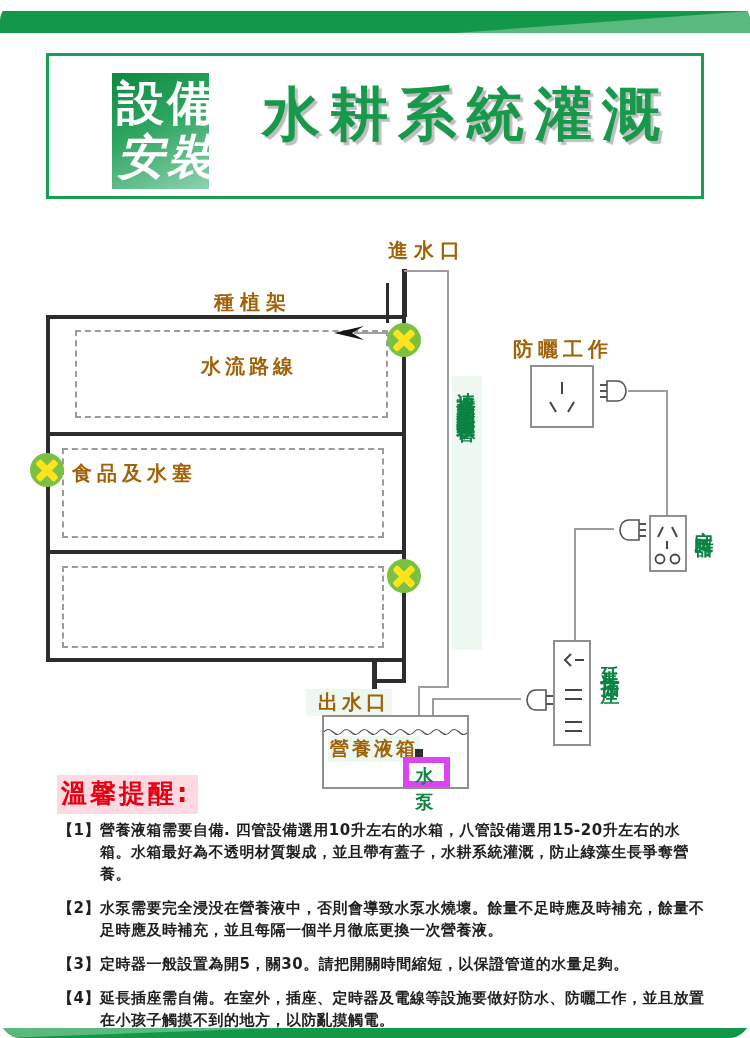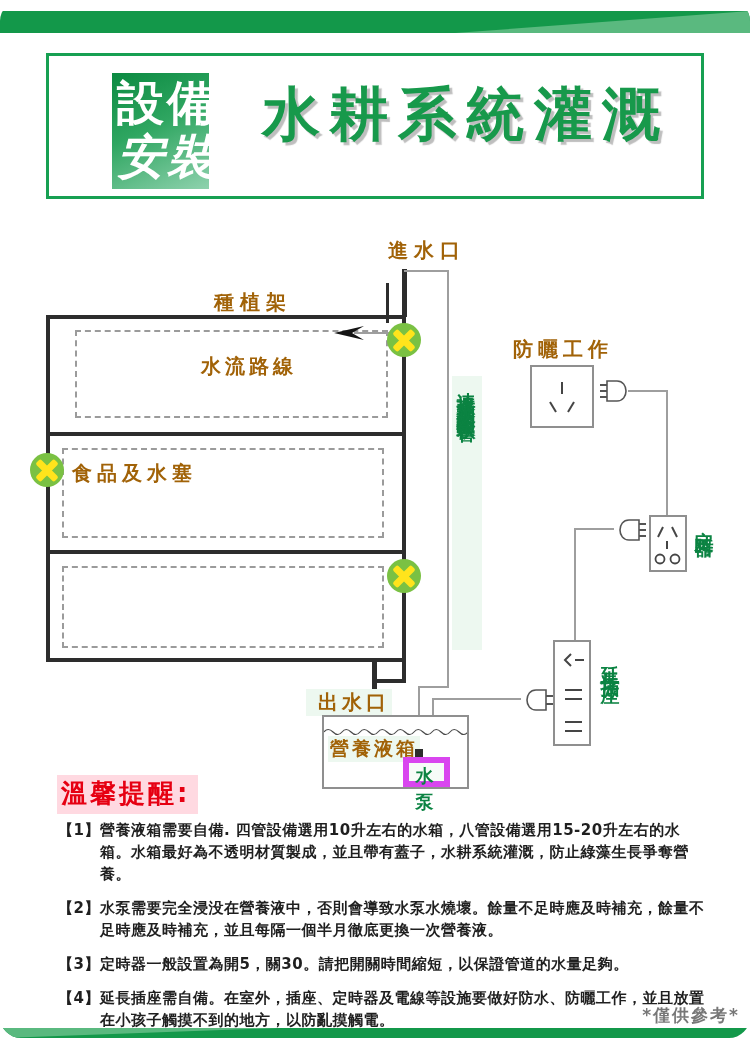--- a/index.html
+++ b/index.html
@@ -187,18 +187,17 @@
     <div class="note">
       <span class="mk">【3】</span>
       <span class="tx">定時器一般設置為開5，關30。請把開關時間縮短，以保證管道的水量足夠。</span>
     </div>
     <div class="note">
       <span class="mk">【4】</span>
       <span class="tx">延長插座需自備。在室外，插座、定時器及電線等設施要做好防水、防曬工作，並且放置在小孩子觸摸不到的地方，以防亂摸觸電。</span>
     </div>
   </div>
 
-  <div class="disclaimer">*僅供參考*</div>
 
   <div class="bar" style="top:1028px;height:10px;"></div>
   <div class="bar-wedge" style="left:0;top:1028px;width:280px;height:10px;clip-path:polygon(0 0,100% 0,0 100%);"></div>
 
 </div>
 
 </body></html>

